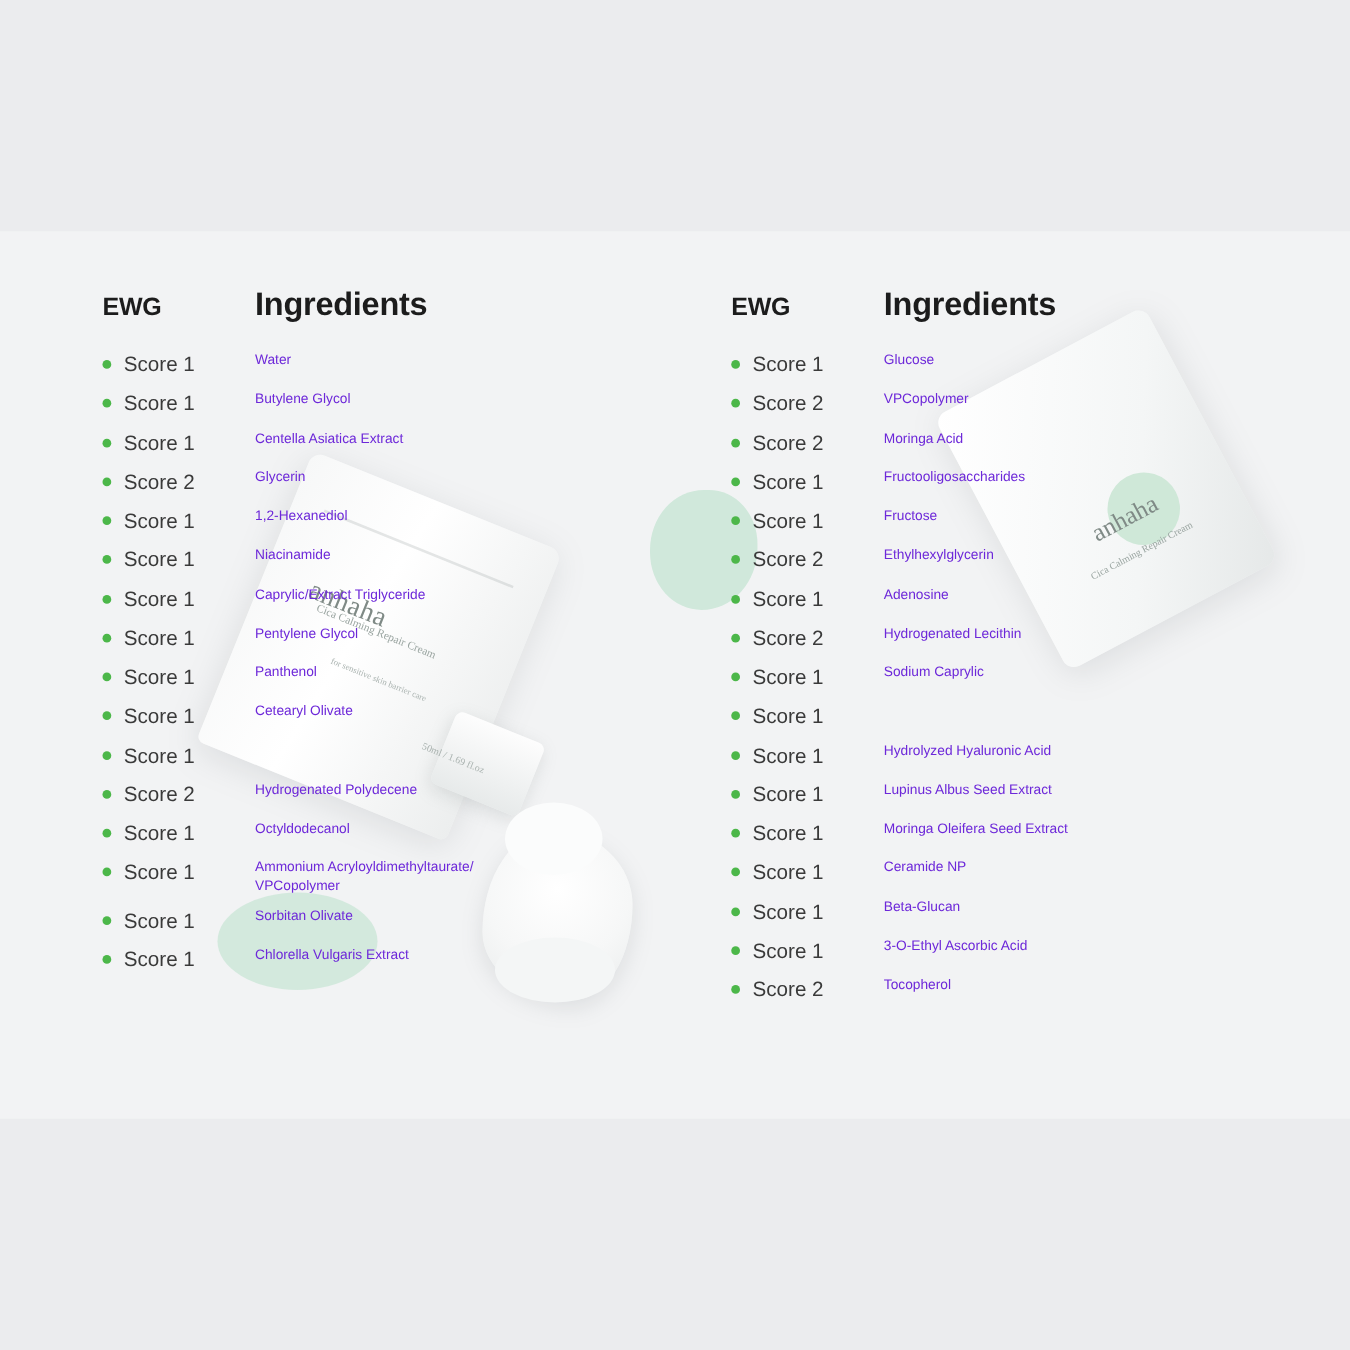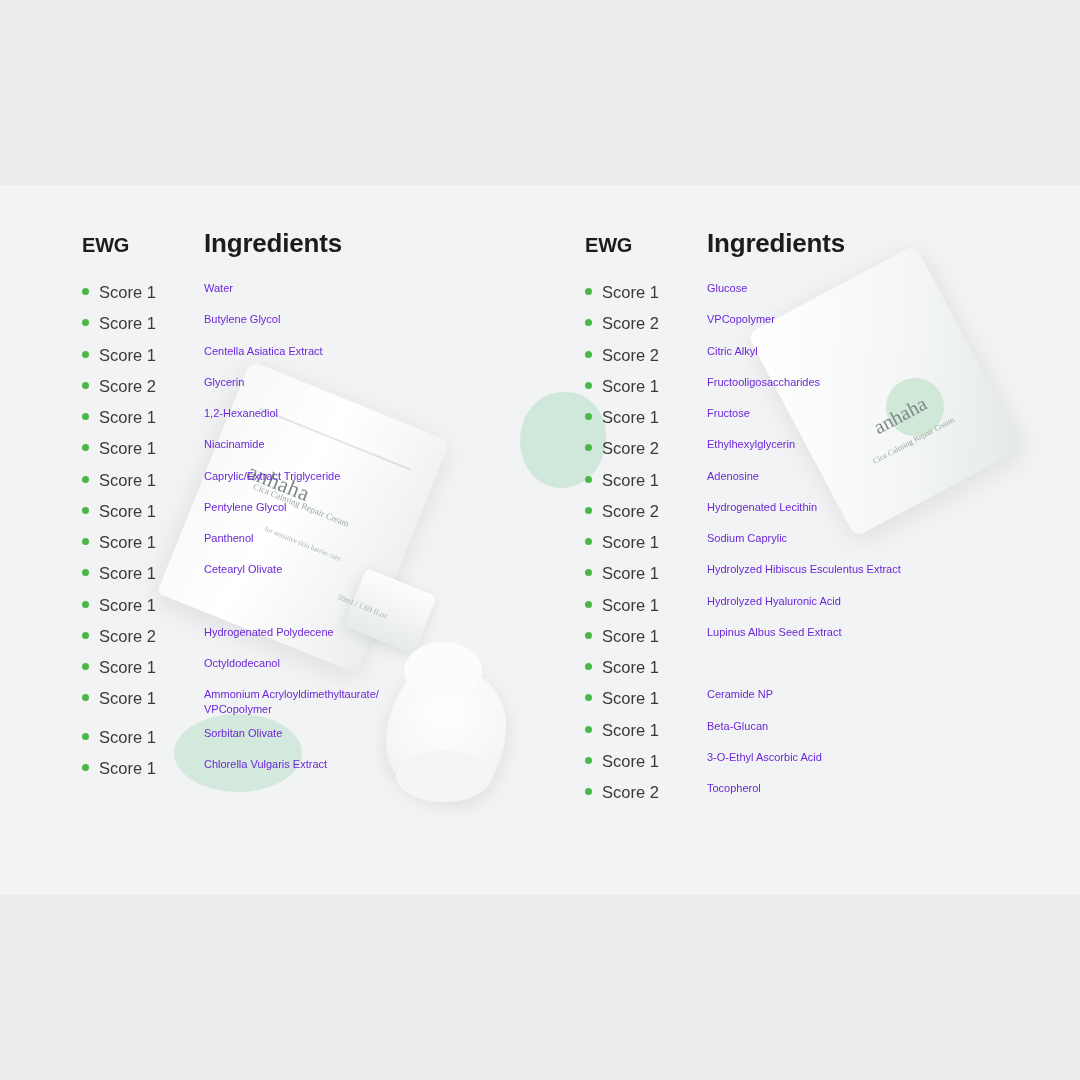--- a/index.html
+++ b/index.html
@@ -410,21 +410,21 @@
               <span class="dot"></span>
               <span class="score-text">Score 2</span>
             </div>
             <div class="ing-text">VPCopolymer</div>
           </div>
         <div class="row">
             <div class="score-cell">
               <span class="dot"></span>
               <span class="score-text">Score 2</span>
             </div>
-            <div class="ing-text">Citric Alkyl</div>
+            <div class="ing-text">Moringa Acid</div>
           </div>
         <div class="row">
             <div class="score-cell">
               <span class="dot"></span>
               <span class="score-text">Score 1</span>
             </div>
             <div class="ing-text">Fructooligosaccharides</div>
           </div>
         <div class="row">
             <div class="score-cell">
@@ -459,41 +459,41 @@
               <span class="dot"></span>
               <span class="score-text">Score 1</span>
             </div>
             <div class="ing-text">Sodium Caprylic</div>
           </div>
         <div class="row">
             <div class="score-cell">
               <span class="dot"></span>
               <span class="score-text">Score 1</span>
             </div>
-            <div class="ing-text">Hydrolyzed Hibiscus Esculentus Extract</div>
           </div>
         <div class="row">
             <div class="score-cell">
               <span class="dot"></span>
               <span class="score-text">Score 1</span>
             </div>
             <div class="ing-text">Hydrolyzed Hyaluronic Acid</div>
           </div>
         <div class="row">
             <div class="score-cell">
               <span class="dot"></span>
               <span class="score-text">Score 1</span>
             </div>
             <div class="ing-text">Lupinus Albus Seed Extract</div>
           </div>
         <div class="row">
             <div class="score-cell">
               <span class="dot"></span>
               <span class="score-text">Score 1</span>
             </div>
+            <div class="ing-text">Moringa Oleifera Seed Extract</div>
           </div>
         <div class="row">
             <div class="score-cell">
               <span class="dot"></span>
               <span class="score-text">Score 1</span>
             </div>
             <div class="ing-text">Ceramide NP</div>
           </div>
         <div class="row">
             <div class="score-cell">

